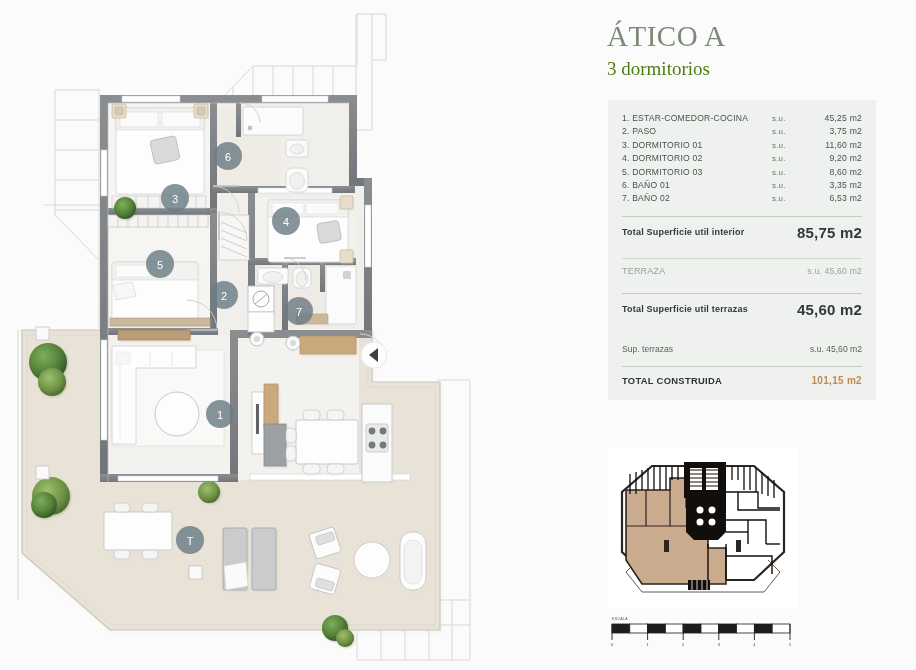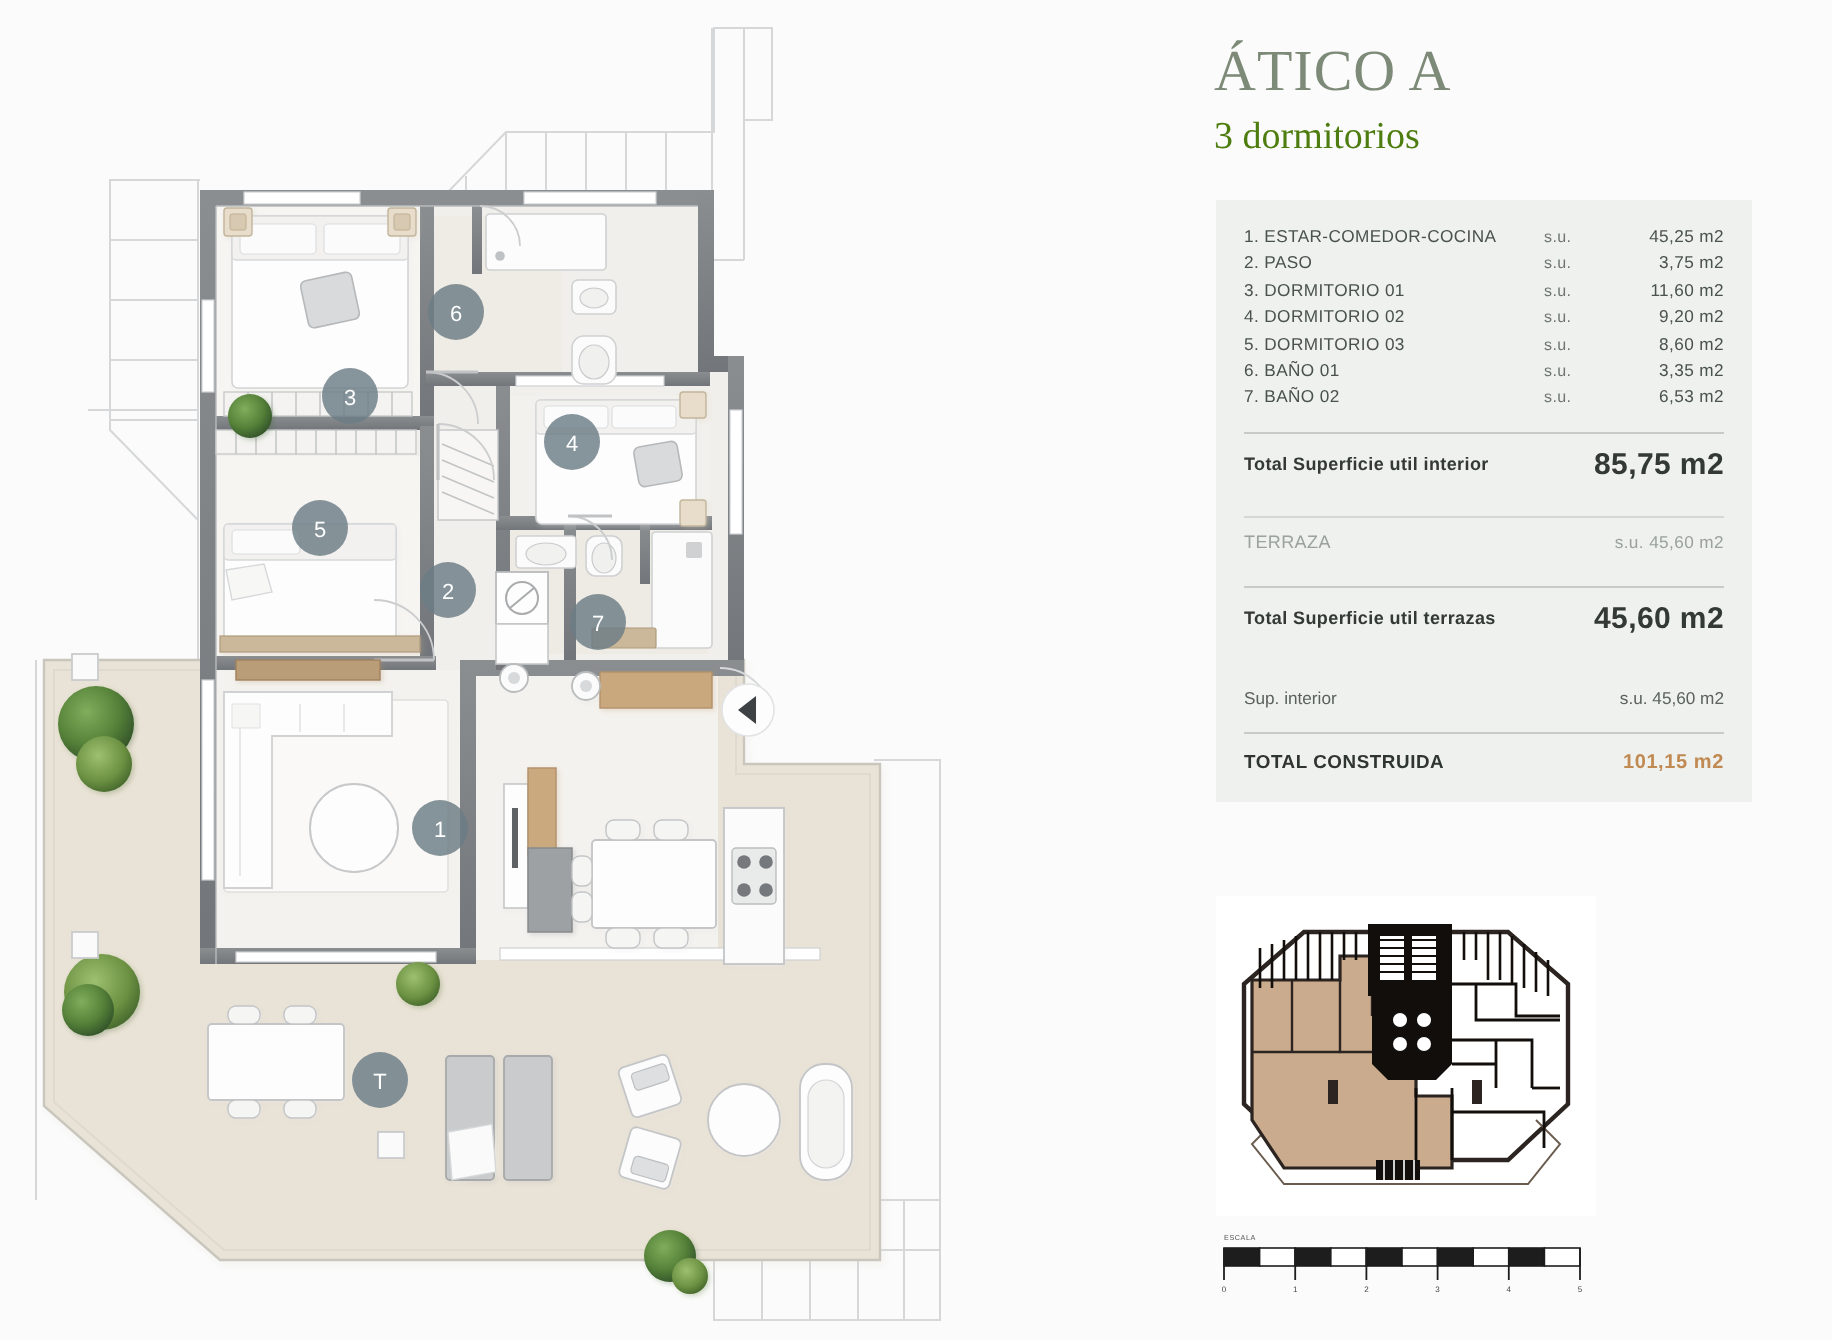--- a/index.html
+++ b/index.html
@@ -482,21 +482,21 @@
       </div>
 
       <div class="hr"></div>
       <div class="row bold">
         <span class="lbl">Total Superficie util terrazas</span>
         <span class="val">45,60 m2</span>
       </div>
 
       <div class="build-block">
         <div class="brow">
-          <span class="lbl">Sup. interior</span>
+          <span class="lbl">Sup. terrazas</span>
           <span class="val">s.u. 45,60 m2</span>
         </div>
         <div class="hr"></div>
         <div class="total-row">
           <span class="lbl">TOTAL CONSTRUIDA</span>
           <span class="val">101,15 m2</span>
         </div>
       </div>
     </div>
 

